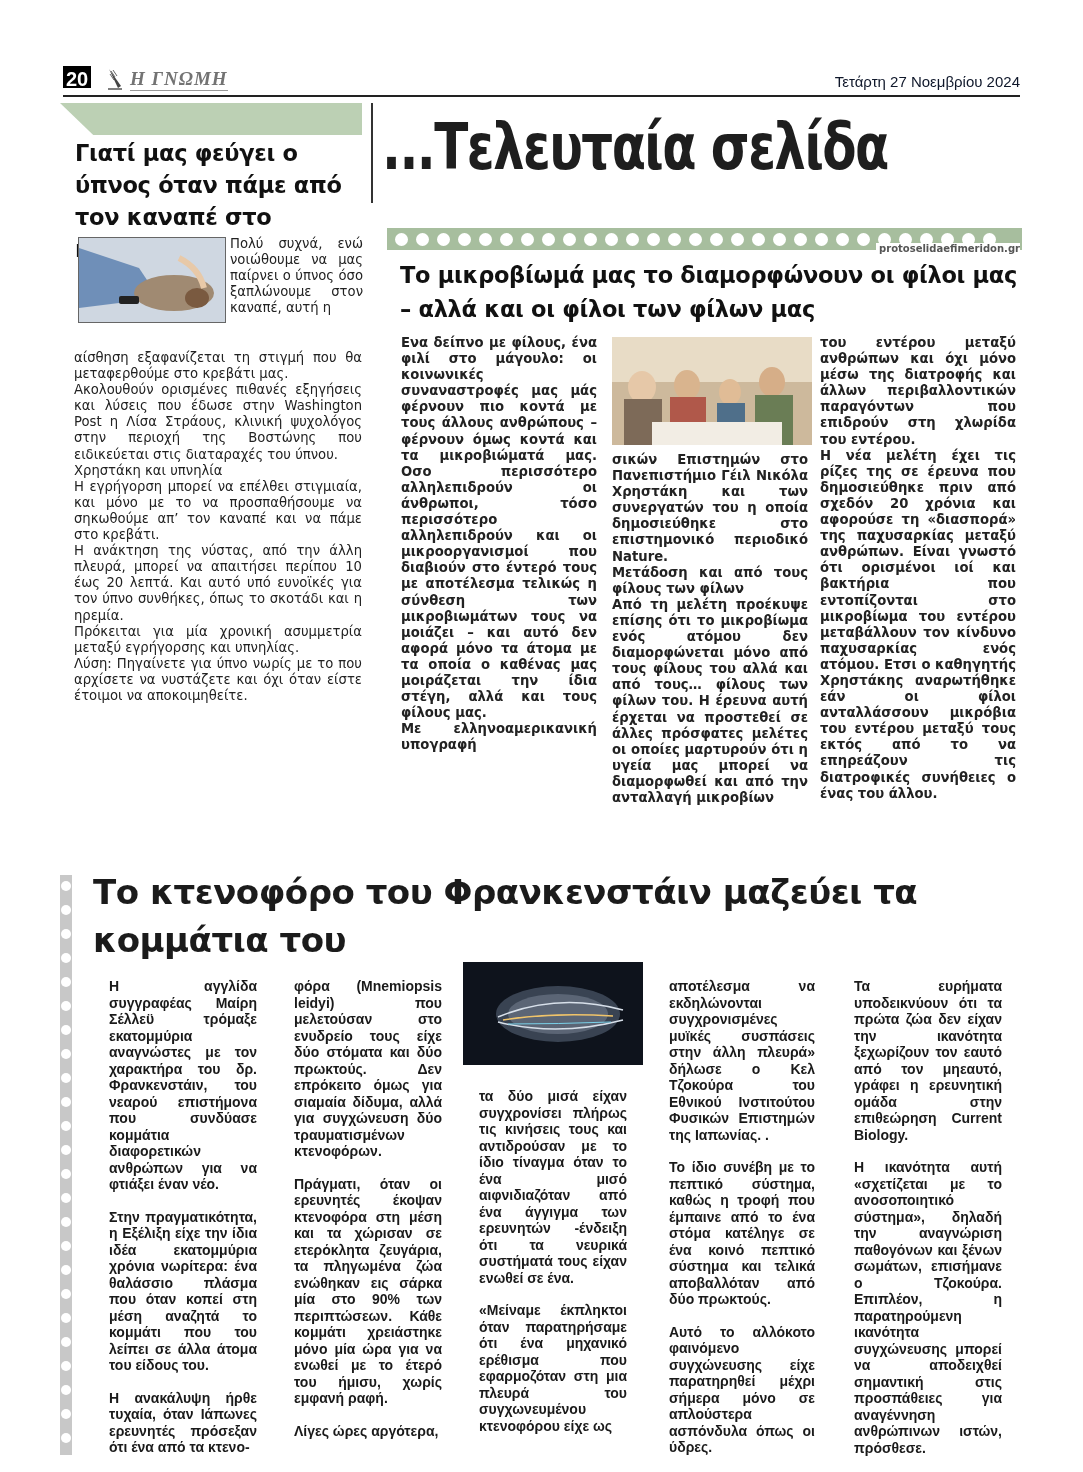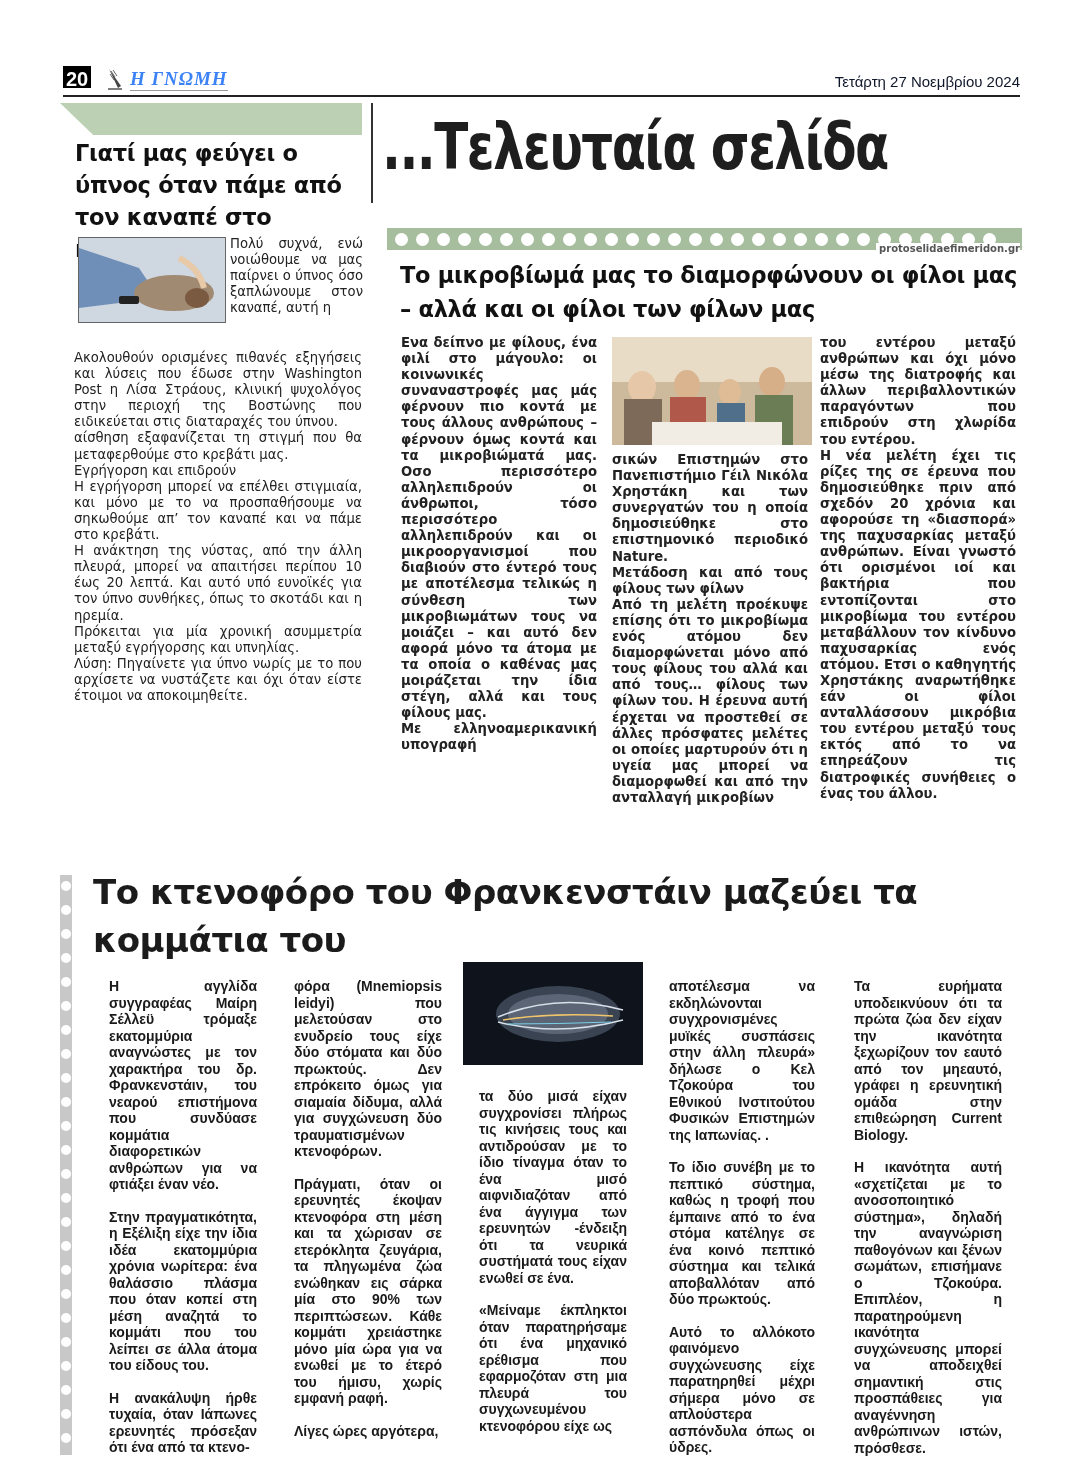--- a/index.html
+++ b/index.html
@@ -3,21 +3,21 @@
 <meta charset="utf-8">
 <style>
   html, body { margin:0; padding:0; background:#ffffff; }
   body { width:1083px; height:1472px; position:relative; overflow:hidden; font-family:"DejaVu Sans", sans-serif; color:#1a1a1a; }
   .abs { position:absolute; }
 
   
   .page-num { left:63px; top:66px; width:28px; height:22px; background:#000000; color:#fff; font-family:"Liberation Sans", sans-serif; font-weight:bold; font-size:20px; line-height:26px; text-align:center; }
   .logo { left:106px; top:66px; height:26px; display:flex; align-items:center; gap:6px; }
   .logo-mark { width:18px; height:22px; }
-  .logo-text { font-family:"Liberation Serif", serif; font-style:italic; font-weight:bold; font-size:19px; letter-spacing:1px; color:#3b82f6; border-bottom:1px solid #999; line-height:22px; }
+  .logo-text { font-family:"Liberation Serif", serif; font-style:italic; font-weight:bold; font-size:19px; letter-spacing:1px; color:#737373; border-bottom:1px solid #999; line-height:22px; }
   .date { right:63px; top:73px; font-family:"Liberation Sans", sans-serif; font-size:15px; color:#0f172a; }
   .header-rule { left:63px; top:95px; width:957px; height:2px; background:#222; }
 
   
   .green-band { left:60px; top:103px; width:302px; height:32px; background:#bcd0b4; clip-path:polygon(0 0,100% 0,100% 100%,11% 100%); }
   .left-title { left:75px; top:137px; width:295px; font-family:"DejaVu Sans", sans-serif; font-weight:bold; font-size:22.5px; line-height:32px; color:#111; letter-spacing:-0.3px; }
   .left-photo { left:78px; top:237px; width:146px; height:84px; border:1px solid #666; overflow:hidden; background:linear-gradient(135deg,#dde3ea 0%,#c9d2dc 40%,#9aa9bd 100%); }
   .left-body { font-family:"DejaVu Sans", sans-serif; font-size:13.2px; line-height:16.1px; color:#222; text-align:justify; }
   .left-body-top { left:230px; top:236px; width:133px; }
   .left-body-main { left:74px; top:350px; width:288px; }
@@ -75,23 +75,23 @@
     <rect width="146" height="84" fill="#cfd7e1"></rect>
     <path d="M0 10 Q30 20 60 30 L80 60 L0 70 Z" fill="#6f8fb8"></path>
     <ellipse cx="95" cy="55" rx="40" ry="18" fill="#a08a72"></ellipse>
     <ellipse cx="118" cy="60" rx="12" ry="10" fill="#7a5a40"></ellipse>
     <rect x="40" y="58" width="20" height="8" rx="2" fill="#222"></rect>
     <path d="M100 20 Q120 30 125 50" stroke="#e8c9a8" stroke-width="6" fill="none"></path>
   </svg>
 </div>
 <div class="abs left-body left-body-top">Πολύ συχνά, ενώ νοιώθουμε να μας παίρνει ο ύπνος όσο ξαπλώνουμε στον καναπέ, αυτή η</div>
 <div class="abs left-body left-body-main">
+  <p>αίσθηση εξαφανίζεται τη στιγμή που θα μεταφερθούμε στο κρεβάτι μας.</p>
   <p>Ακολουθούν ορισμένες πιθανές εξηγήσεις και λύσεις που έδωσε στην Washington Post η Λίσα Στράους, κλινική ψυχολόγος στην περιοχή της Βοστώνης που ειδικεύεται στις διαταραχές του ύπνου.</p>
-  <p>αίσθηση εξαφανίζεται τη στιγμή που θα μεταφερθούμε στο κρεβάτι μας.</p>
-  <p>Εγρήγορση και επιδρούν</p>
+  <p>Χρηστάκη και υπνηλία</p>
   <p>Η εγρήγορση μπορεί να επέλθει στιγμιαία, και μόνο με το να προσπαθήσουμε να σηκωθούμε απ’ τον καναπέ και να πάμε στο κρεβάτι.</p>
   <p>Η ανάκτηση της νύστας, από την άλλη πλευρά, μπορεί να απαιτήσει περίπου 10 έως 20 λεπτά. Και αυτό υπό ευνοϊκές για τον ύπνο συνθήκες, όπως το σκοτάδι και η ηρεμία.</p>
   <p>Πρόκειται για μία χρονική ασυμμετρία μεταξύ εγρήγορσης και υπνηλίας.</p>
   <p>Λύση: Πηγαίνετε για ύπνο νωρίς με το που αρχίσετε να νυστάζετε και όχι όταν είστε έτοιμοι να αποκοιμηθείτε.</p>
 </div>
 
 <div class="abs vbar"></div>
 
 <div class="abs section-title">...Τελευταία σελίδα</div>
 

